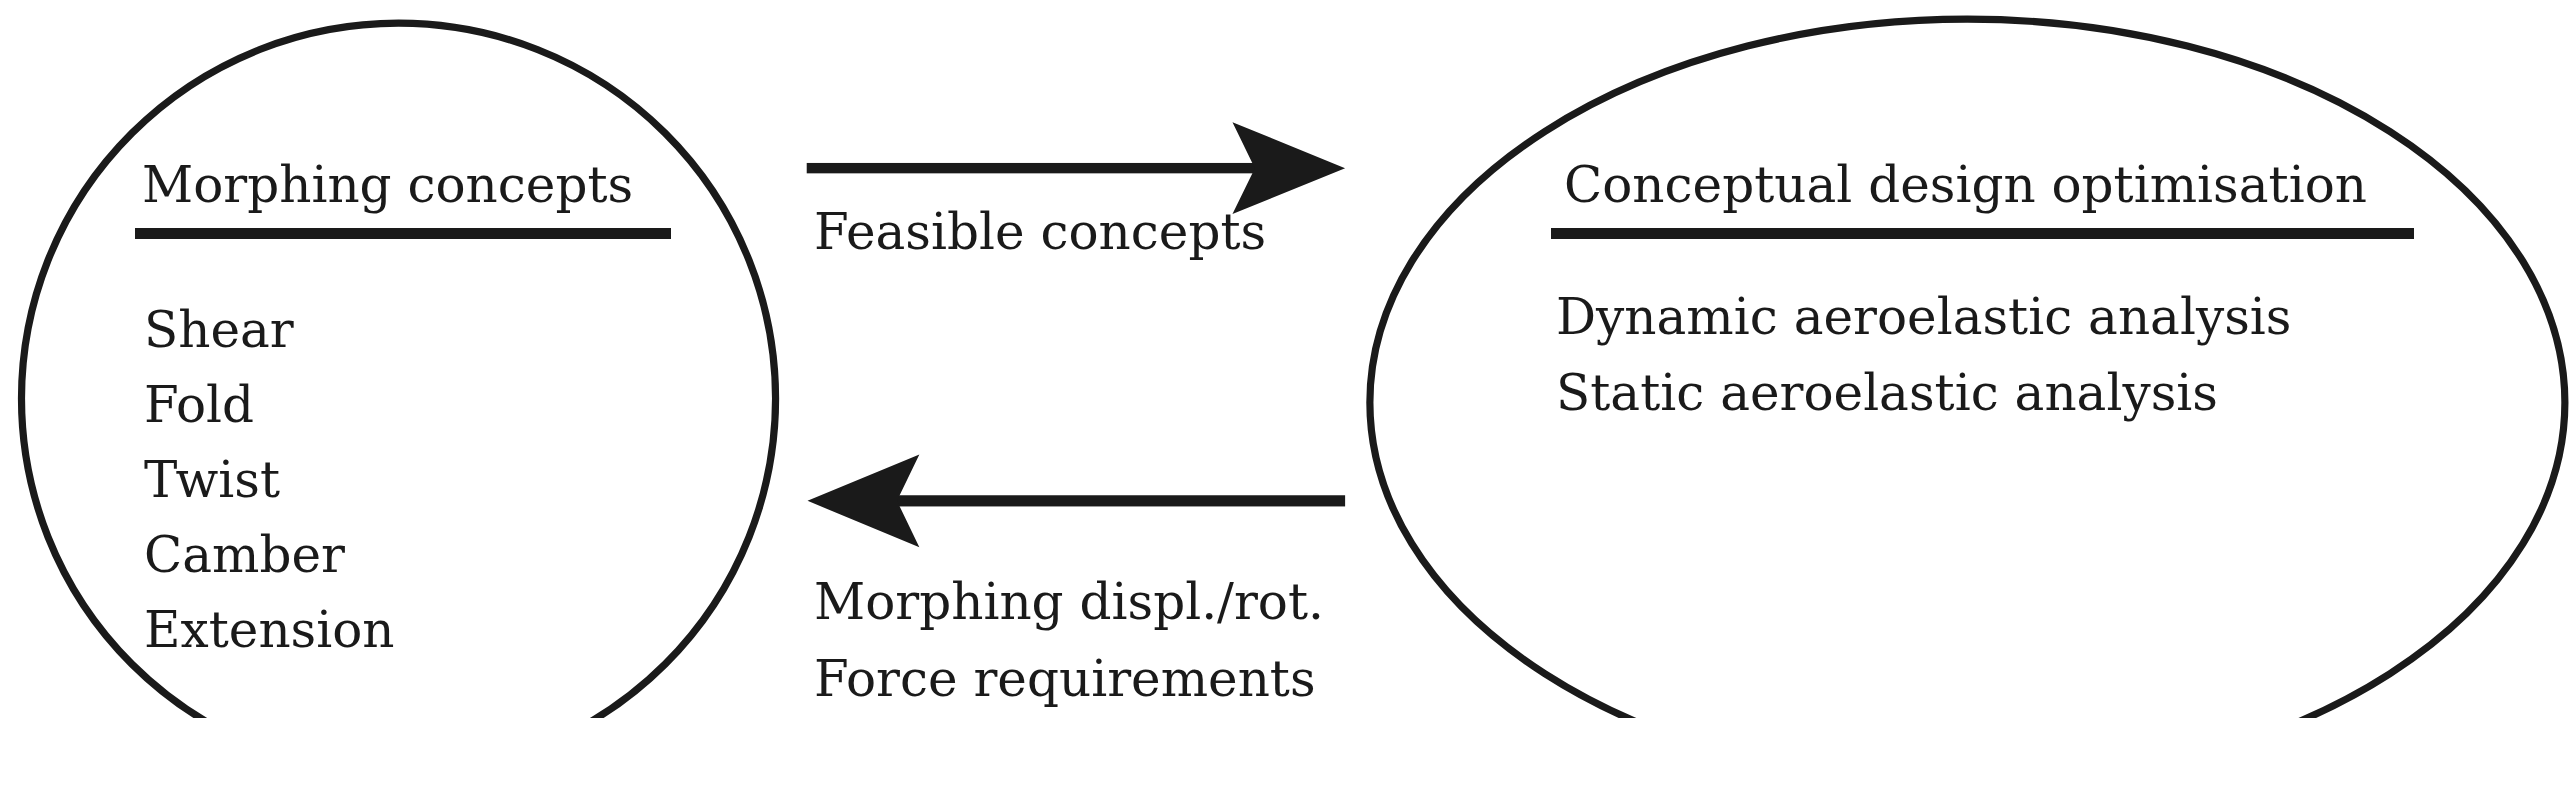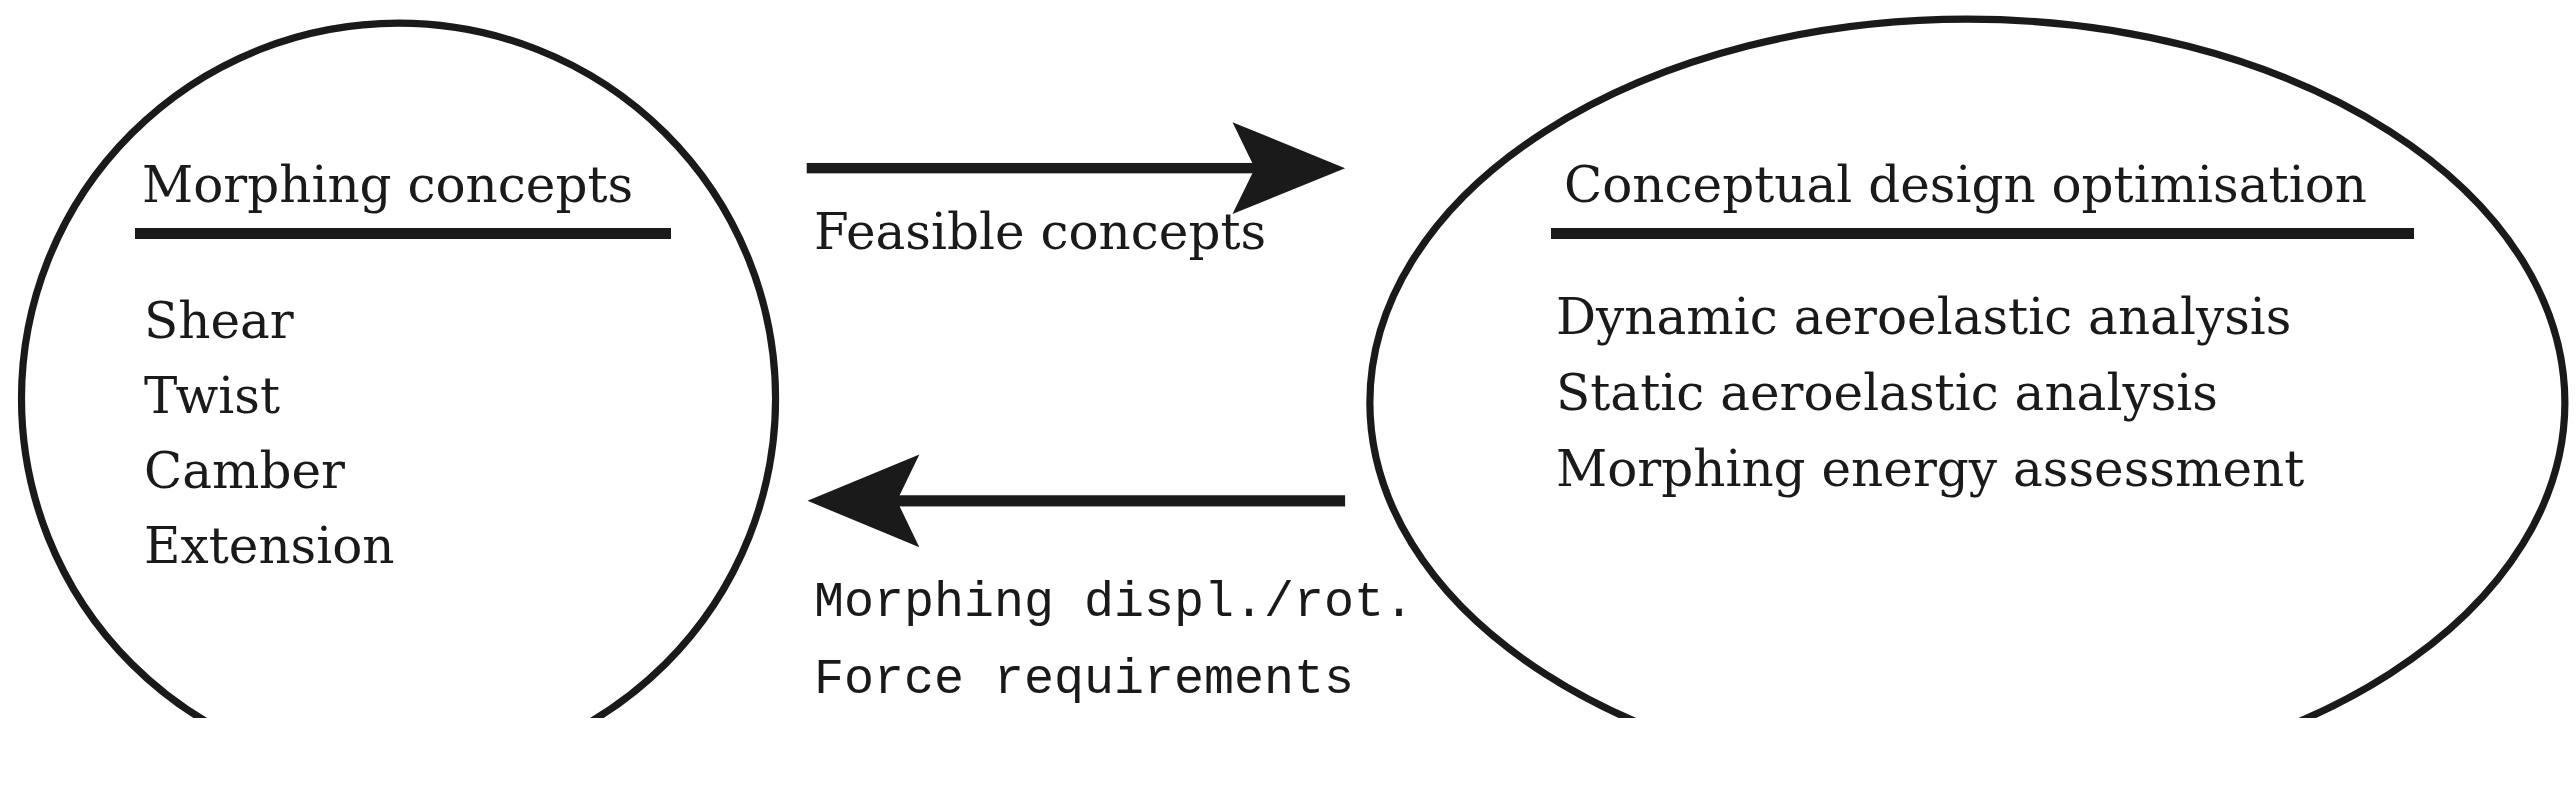--- a/index.html
+++ b/index.html
@@ -23,21 +23,21 @@
   }
   .txt {
     position: absolute;
     font-size: 50px;
     white-space: nowrap;
     color: var(--ink, #1a1a1a);
   }
   .title-line { line-height: 75px; }
   .lh94 .line { line-height: 75px; }
   .lh95 .line { line-height: 76px; }
-  .lh96 .line { line-height: 77px; font-family: Liberation Mono, monospace; }
+  .lh96 .line { line-height: 77px; }
   .rule {
     position: absolute;
     height: 11.2px;
     background: var(--ink, #1a1a1a);
   }
 </style>
 </head>
 <body>
 
 <div id="canvas">
@@ -52,33 +52,33 @@
     </g>
 
     <g fill="#1a1a1a">
       <rect x="1122" y="620" width="561" height="14"></rect>
       <path d="M 1010 627 L 1150 569 L 1122 627 L 1150 685 Z"></path>
     </g>
   </svg>
 
   <div class="txt title-line" style="left:142px; top:148px;">Morphing concepts</div>
   <div class="rule" style="left:135px; top:228px; width:536px;"></div>
-  <div class="txt lh94" style="left:144px; top:284px;">
+  <div class="txt lh94" style="left:144px; top:293px;">
     <div class="line">Shear</div>
+    <div class="line">Fold</div>
     <div class="line">Twist</div>
     <div class="line">Camber</div>
     <div class="line">Extension</div>
   </div>
 
   <div class="txt title-line" style="left:1564px; top:148px;">Conceptual design optimisation</div>
   <div class="rule" style="left:1551px; top:228px; width:863px;"></div>
   <div class="txt lh95" style="left:1556px; top:279px;">
     <div class="line">Dynamic aeroelastic analysis</div>
     <div class="line">Static aeroelastic analysis</div>
-    <div class="line">Morphing energy assessment</div>
   </div>
 
   <div class="txt lh95" style="left:814px; top:194px;">
     <div class="line">Feasible concepts</div>
   </div>
 
   <div class="txt lh96" style="left:814px; top:564px;">
     <div class="line">Morphing displ./rot.</div>
     <div class="line">Force requirements</div>
   </div>

